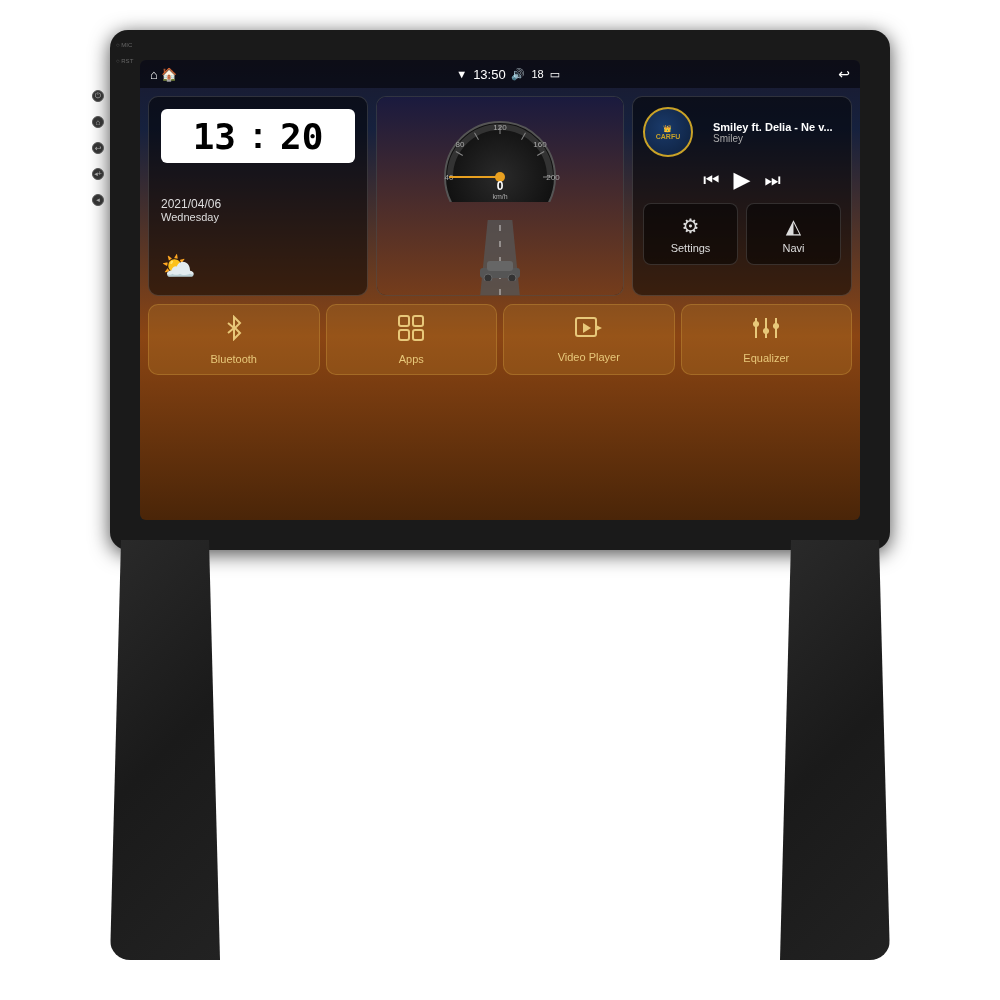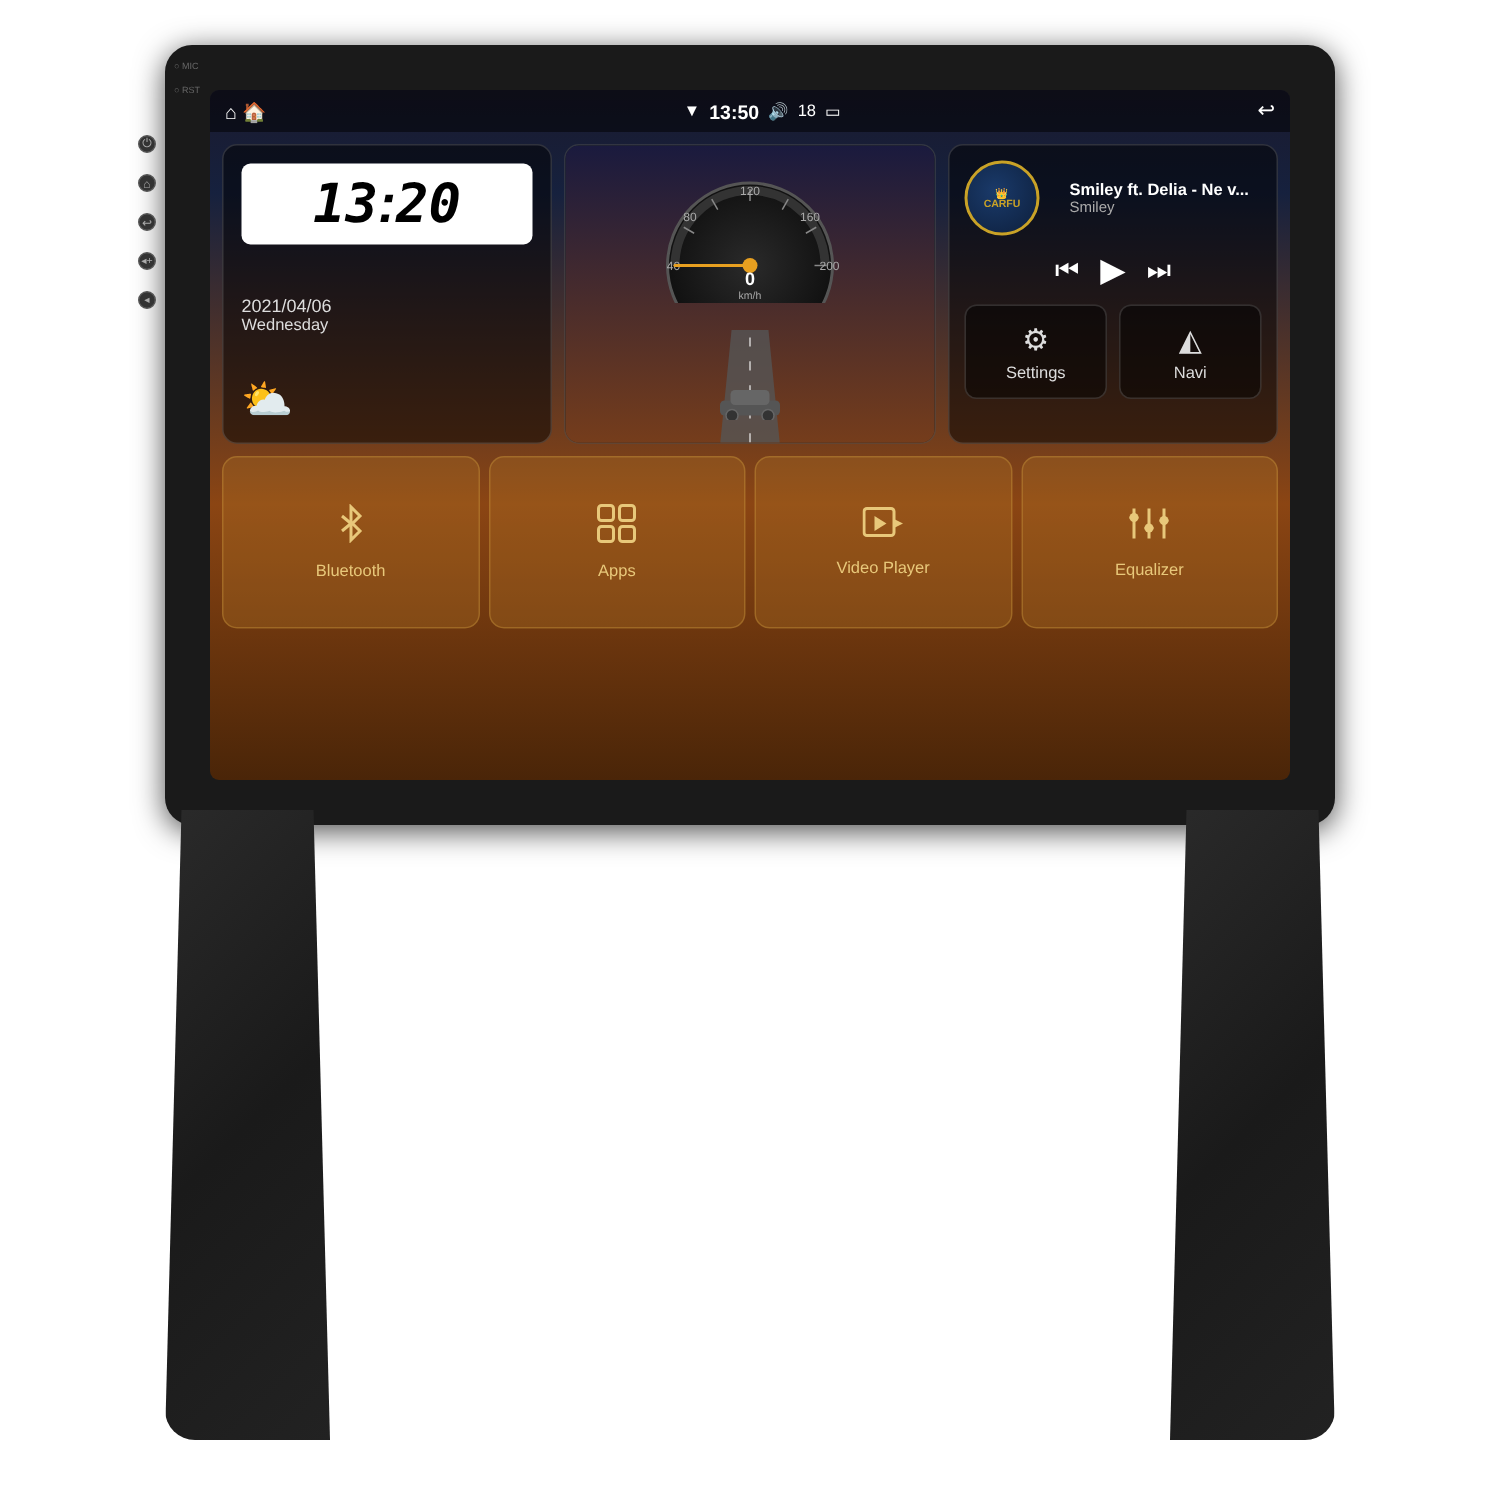--- a/index.html
+++ b/index.html
@@ -73,21 +73,21 @@
 
     .status-center {
       display: flex;
       align-items: center;
       gap: 6px;
     }
 
     .status-time {
       color: #fff;
       font-size: 13px;
-      font-weight: bold;
+      font-weight: normal;
     }
 
     
     .main-content {
       display: flex;
       flex-direction: column;
       height: calc(100% - 28px);
       padding: 8px;
       gap: 8px;
     }
@@ -111,22 +111,21 @@
       justify-content: space-between;
     }
 
     .clock-display {
       background: #fff;
       border-radius: 6px;
       padding: 6px 24px;
       display: flex;
       align-items: center;
       justify-content: center;
-      gap: 0;
-      font-style: italic;
+      gap: 16px;
     }
 
     .clock-time {
       font-size: 36px;
       font-weight: bold;
       color: #000;
       font-family: monospace;
     }
 
     .clock-colon {
@@ -243,21 +242,21 @@
 
     .btn-label {
       color: #ddd;
       font-size: 11px;
     }
 
     
     .app-row {
       display: flex;
       gap: 6px;
-      height: 115px;
+      height: 71px;
     }
 
     .app-item {
       flex: 1;
       background: rgba(180, 120, 40, 0.3);
       border-radius: 10px;
       border: 1px solid rgba(200, 150, 60, 0.4);
       display: flex;
       flex-direction: column;
       align-items: center;

